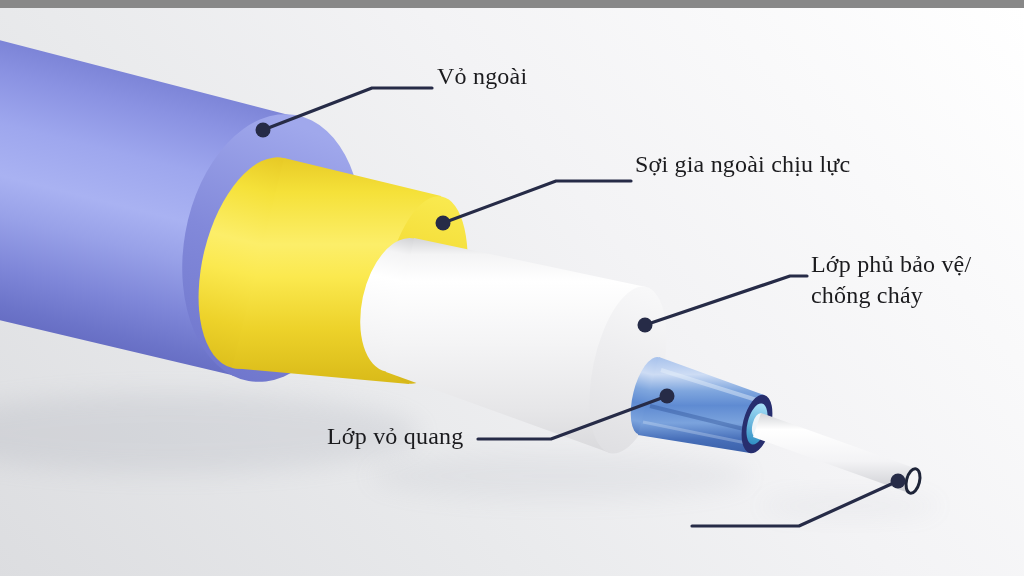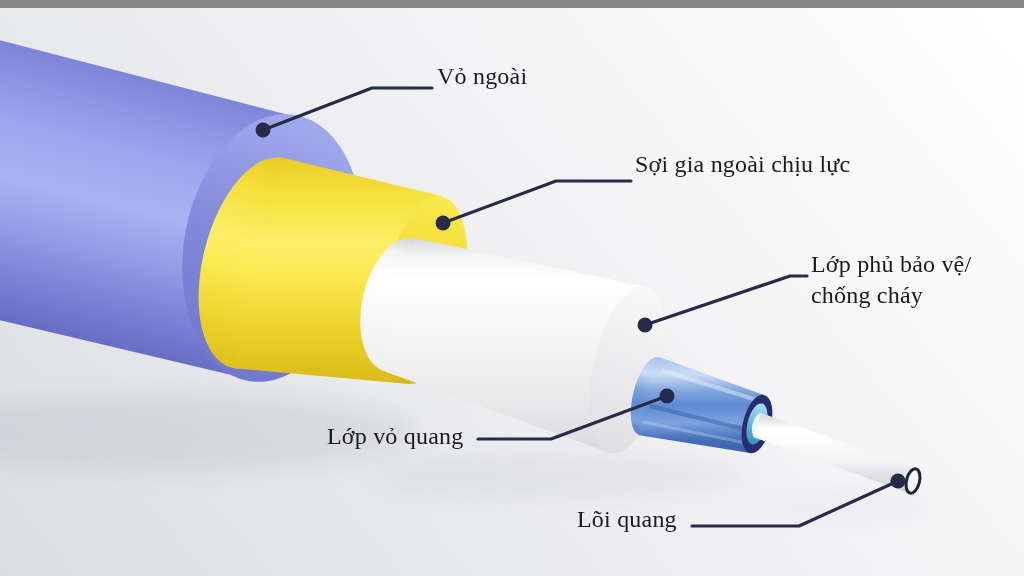--- a/index.html
+++ b/index.html
@@ -153,15 +153,14 @@
 
   <div class="lbl" style="left:635px;top:141px;">Sợi gia ngoài chịu lực</div>
 
   <div class="lbl" style="left:327px;top:413px;">Lớp vỏ quang</div>
 
   <div class="lbl" style="left:811px;top:241px;">
     <div>Lớp phủ bảo vệ/</div>
     <div>chống cháy</div>
   </div>
 
-  <div class="lbl" style="left:577px;top:496px;">Lõi quang</div>
 
 </div>
 
 </body></html>

